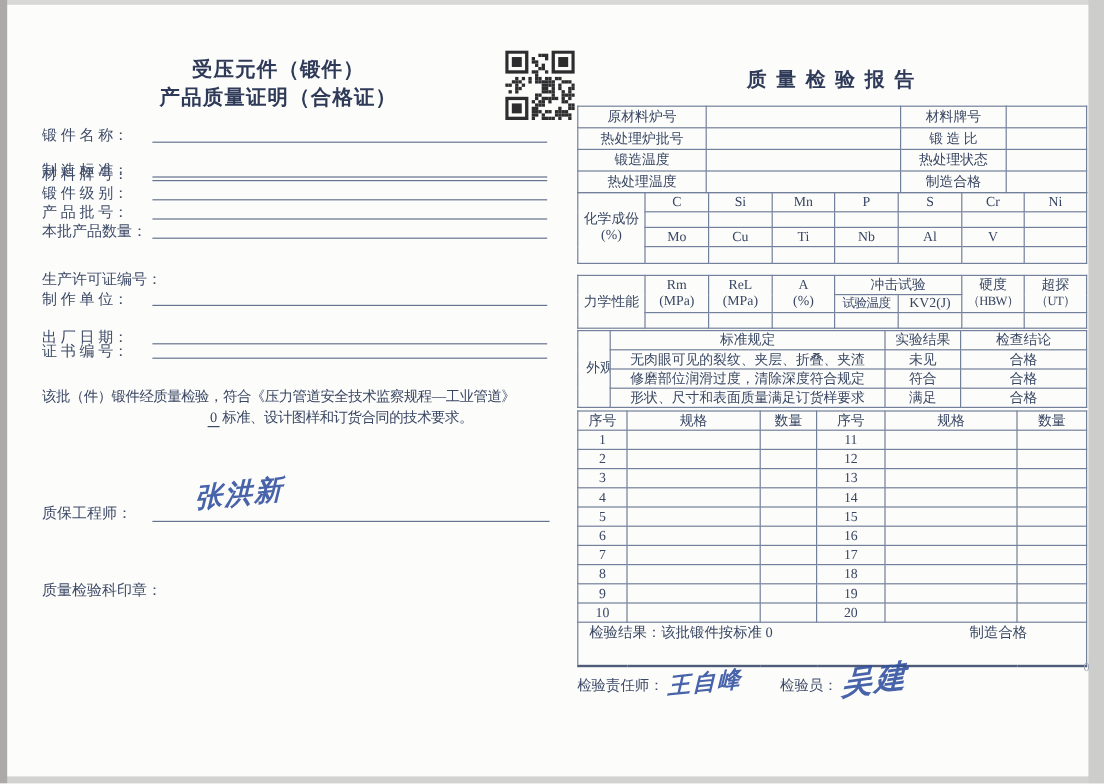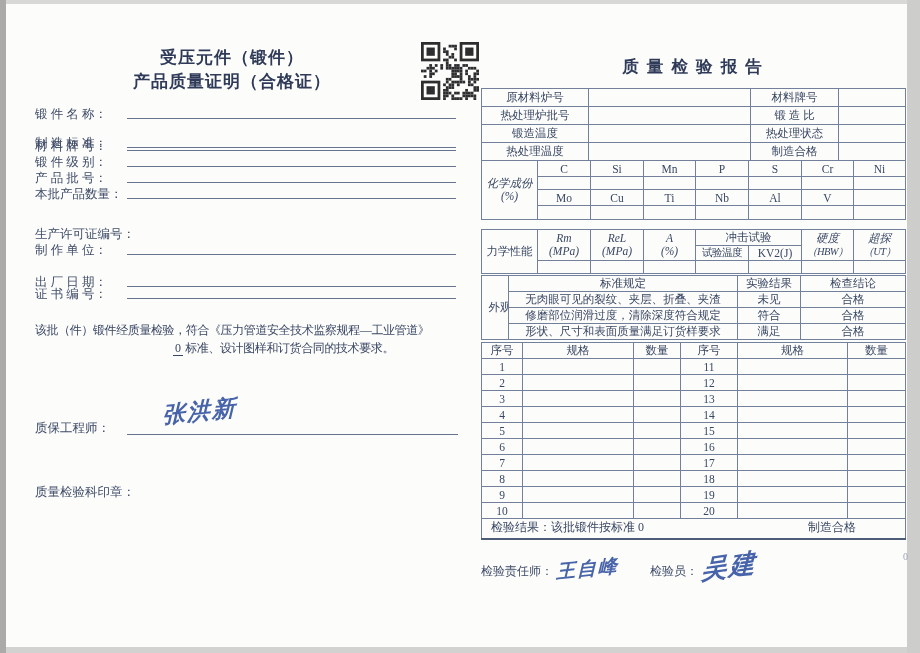--- a/index.html
+++ b/index.html
@@ -29,22 +29,22 @@
   
   .r-title{left:481px;top:56px;width:424px;text-align:center;font-weight:bold;
            font-size:16.5px;color:#2e3a58;letter-spacing:2px;}
   table{border-collapse:collapse;table-layout:fixed;position:absolute;background:transparent;}
   table{border:1.5px solid #5d6b88;}
   td,th{border:1px solid #73809c;font-size:11.5px;font-weight:normal;
         text-align:center;vertical-align:middle;padding:0 1px;color:#394764;
         overflow:hidden;white-space:nowrap;}
   .small{font-size:10.5px;letter-spacing:-0.5px;}
   .vtext{width:13px;margin:0 auto;line-height:15.5px;word-break:break-all;font-size:11.5px;}
-  .two{line-height:13px;font-style:italic;}
-  .listfoot{display:flex;justify-content:space-between;align-items:flex-start;padding:0 48px 2px 8px;font-size:12px;}
+  .two{line-height:13px;}
+  .listfoot{display:flex;justify-content:space-between;align-items:flex-start;padding:0 48px 18px 8px;font-size:12px;}
   .list-table{border-bottom:2.5px solid #4e5c78;}
   .sigrow{left:481px;top:549px;width:424px;font-size:12px;color:#3e4b68;white-space:nowrap;}
   .mark{color:#9aa2b4;font-size:10px;}
 </style>
 </head>
 <body>
 
 <div class="sheet">
   <div class="edge top"></div>
   <div class="edge bottom"></div>

